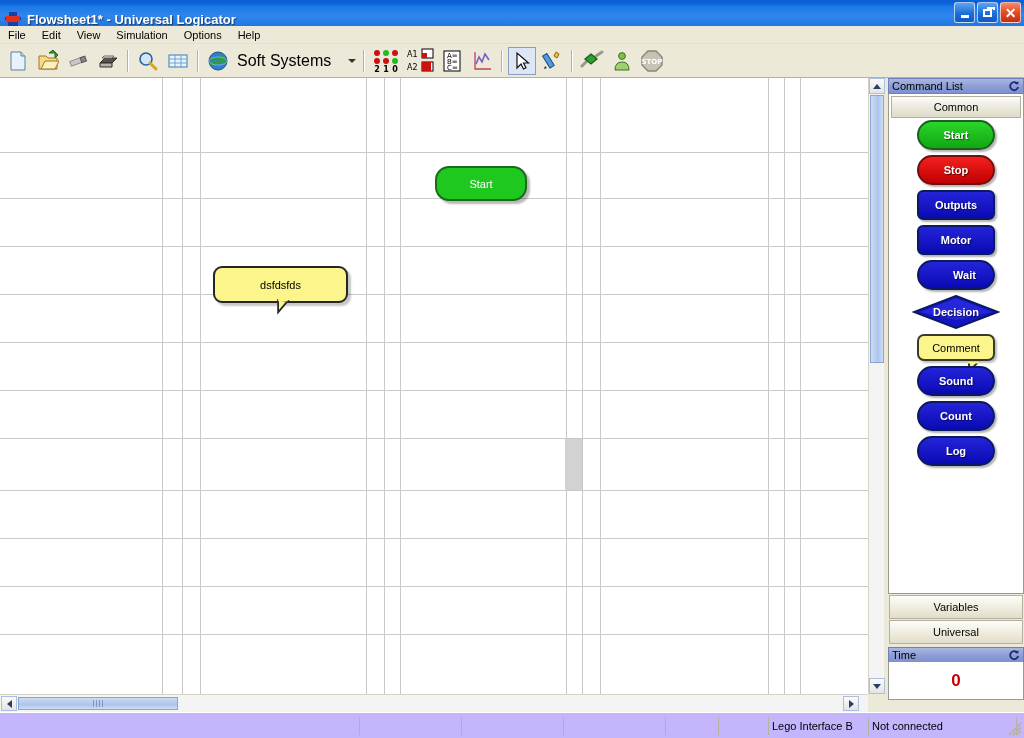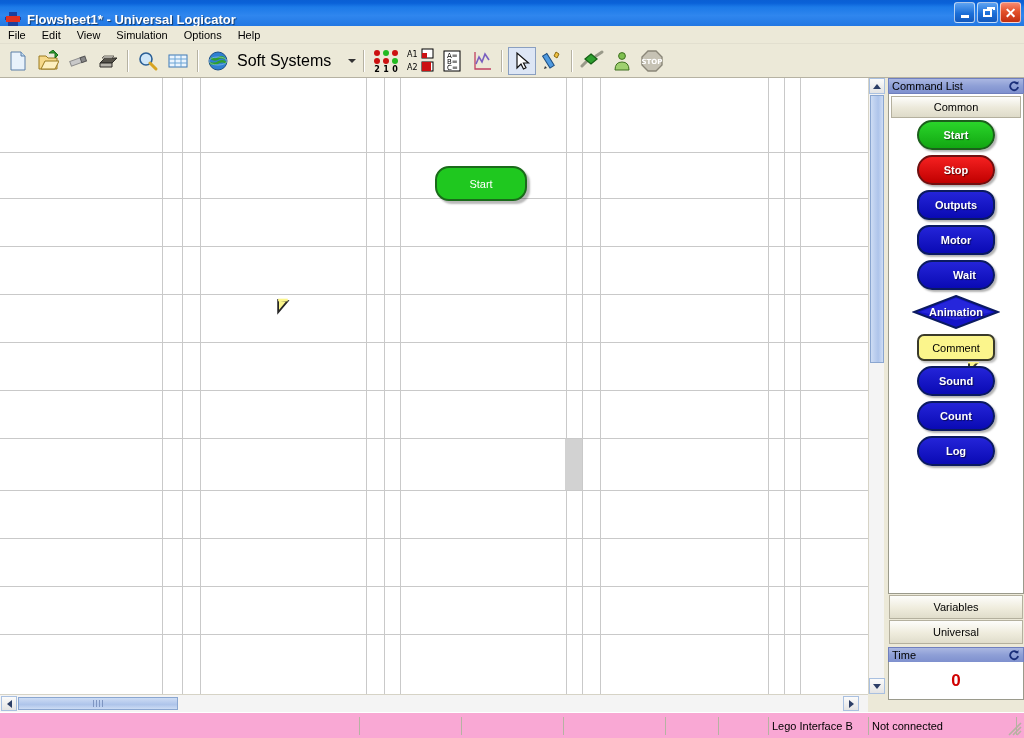--- a/index.html
+++ b/index.html
@@ -154,21 +154,21 @@
   .cmd-list{position:absolute;left:0;top:26px;width:100%;}
   .cmd{
     margin:0 auto 5px auto;width:78px;height:30px;
     display:flex;align-items:center;justify-content:center;
     font-size:11px;font-weight:bold;color:#fff;
     position:relative;box-sizing:border-box;
     box-shadow:2px 2px 2px rgba(0,0,0,.3);
   }
   .cmd.green{background:linear-gradient(to bottom,#2ad52a,#12a712);border:2px solid #1c5f1c;border-radius:15px;}
   .cmd.red{background:linear-gradient(to bottom,#f52020,#c00000);border:2px solid #6f1010;border-radius:15px;}
-  .cmd.blue-rect{background:linear-gradient(to bottom,#2424d8,#0a0ab4);border:2px solid #0b1a60;border-radius:12px;}
+  .cmd.blue-rect{background:linear-gradient(to bottom,#2424d8,#0a0ab4);border:2px solid #0b1a60;border-radius:6px;}
   .cmd.blue-round{background:linear-gradient(to bottom,#2424d8,#0a0ab4);border:2px solid #0b1a60;border-radius:15px;}
   .cmd.diamond{
     background:none;border:none;box-shadow:none;height:34px;
     width:88px;
   }
   .cmd.comment{
     background:#fbf58c;border:2px solid #3a3a2a;border-radius:7px;
     color:#000;font-weight:normal;box-shadow:2px 2px 2px rgba(0,0,0,.25);
     height:27px;
   }
@@ -185,21 +185,21 @@
   }
   .time-body{
     background:#fff;border:1px solid #9a9a8c;border-top:none;box-sizing:border-box;
     height:38px;display:flex;align-items:center;justify-content:center;
   }
   .time-val{color:#d00000;font-size:17px;font-weight:bold;}
 
   
   .statusbar{
     position:absolute;left:0;top:712px;width:1024px;height:26px;
-    background:#f9a8d4;border-top:1px solid #fff;
+    background:#c4b5fd;border-top:1px solid #fff;
     box-sizing:border-box;display:flex;align-items:center;
   }
   .st-cell{
     height:18px;display:flex;align-items:center;
     font-size:11px;color:#000;padding-left:3px;
     border-right:1px solid #b6b2a2;box-sizing:border-box;
     white-space:nowrap;
   }
   .st-grip{position:absolute;right:2px;bottom:2px;width:14px;height:14px;}
 </style>
@@ -413,20 +413,23 @@
         <div class="grid-v" style="left: 768px;"></div>
         <div class="grid-v" style="left: 784px;"></div>
         <div class="grid-v" style="left: 800px;"></div>
         <div class="cell-hl" style="left: 565px; top: 361px; width: 17px; height: 51px;"></div>
       </div>
 
     <div class="blk blk-start">
       <span>Start</span>
     </div>
 
+    <div class="comment-box">
+      <span>dsfdsfds</span>
+    </div>
     <svg class="comment-tail" viewBox="0 0 20 16">
       <path d="M1 0 L1 14 L12 1 Z" fill="#fbf58c" stroke="#262626" stroke-width="2"></path>
       <path d="M1 0 L12 0" stroke="#fbf58c" stroke-width="3"></path>
     </svg>
   </div>
 
   <div class="vscroll">
     <div class="arrow">
         <span class="tri up"></span>
       </div>
@@ -474,21 +477,21 @@
             <span style="text-shadow: rgba(0, 0, 0, 0.55) 1px 1px 1px;">Motor</span>
           </div>
           <div class="cmd blue-round">
             <span style="text-shadow: rgba(0, 0, 0, 0.55) 1px 1px 1px; margin-left: 17px;">Wait</span>
           </div>
           <div class="cmd diamond">
             <svg class="dia-shape" viewBox="0 0 88 34">
               <path d="M44 1 L86 17 L44 33 L2 17 Z" fill="#1414c8" stroke="#0b1a60" stroke-width="2"></path>
               <path d="M44 3 L80 17 L44 25 L8 17 Z" fill="#2a2ae0" opacity=".8"></path>
             </svg>
-            <span class="dia-label">Animation</span>
+            <span class="dia-label">Decision</span>
           </div>
           <div class="cmd comment">
             <span>Comment</span>
             <svg class="cmd-comment-tail" viewBox="0 0 14 11">
               <path d="M1 0 L1 10 L10 0 Z" fill="#fbf58c" stroke="#3a3a2a" stroke-width="2"></path>
               <path d="M0 0 L11 0" stroke="#fbf58c" stroke-width="3"></path>
             </svg>
           </div>
           <div class="cmd blue-round">
             <span style="text-shadow: rgba(0, 0, 0, 0.55) 1px 1px 1px;">Sound</span>

